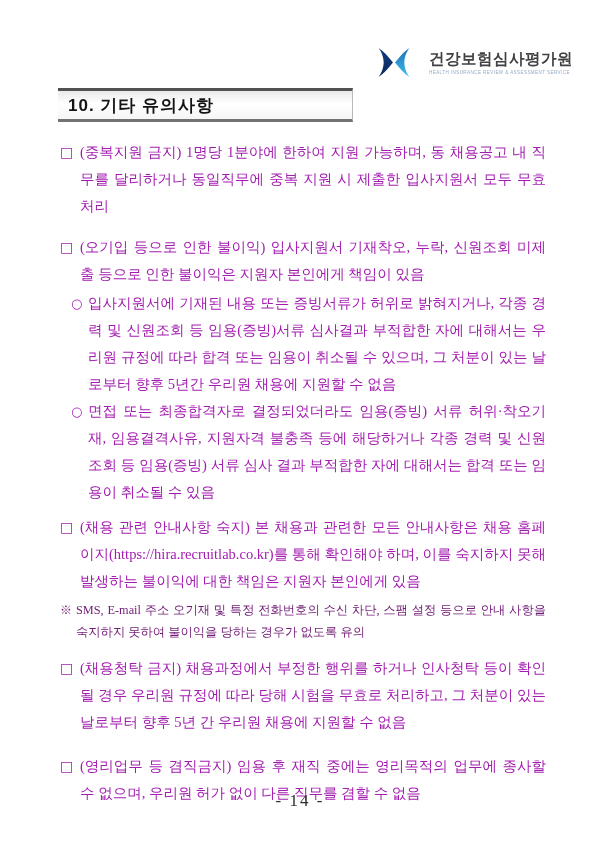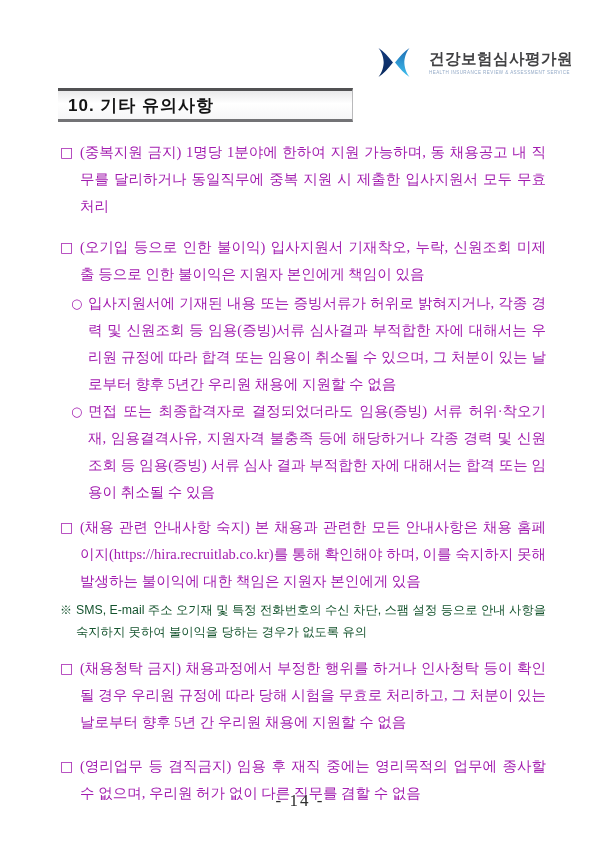--- a/index.html
+++ b/index.html
@@ -29,22 +29,22 @@
   .content { position:absolute; left:60px; top:139px; width:486px; }
 
   .para { font-size:14.5px; line-height:27px; text-align:justify; color:#a21caf;
           padding-left:20px; text-indent:-20px; }
   .para .marker { display:inline-block; width:20px; text-indent:0; font-family:"DejaVu Sans",sans-serif; font-size:14px; }
 
   .sub { margin-left:11px; padding-left:17px; text-indent:-17px; }
   .sub .marker { width:17px; font-size:13px; }
 
   .note { margin-left:28px; padding-left:16px; text-indent:-16px;
-          font-family:Liberation Sans, sans-serif;
-          font-size:12.3px; line-height:22px; color:#14532d; text-align:justify; }
+          font-family:Liberation Serif, serif;
+          font-size:12.3px; line-height:22px; color:#701a75; text-align:justify; }
   .note .marker { display:inline-block; width:16px; text-indent:0; font-size:12px; }
 
   .mb-lg { margin-bottom:14px; }
   .mb-sm { margin-bottom:2px; }
   .mb-sub { margin-bottom:8px; }
   .note-block { margin:4px 0 12px 0; }
   .mb-xl { margin-bottom:17px; }
 
   
   .footer { position:absolute; left:0; right:0; top:791px; text-align:center;

